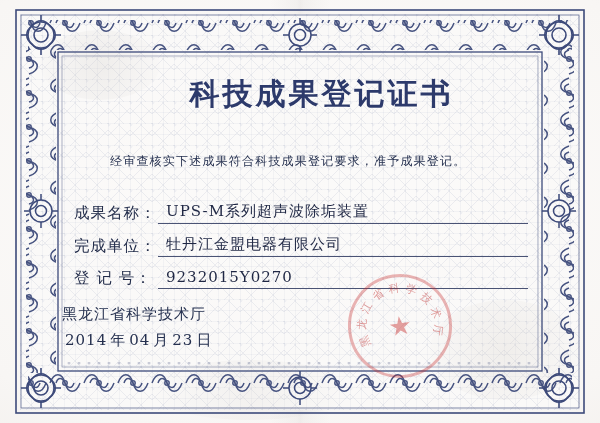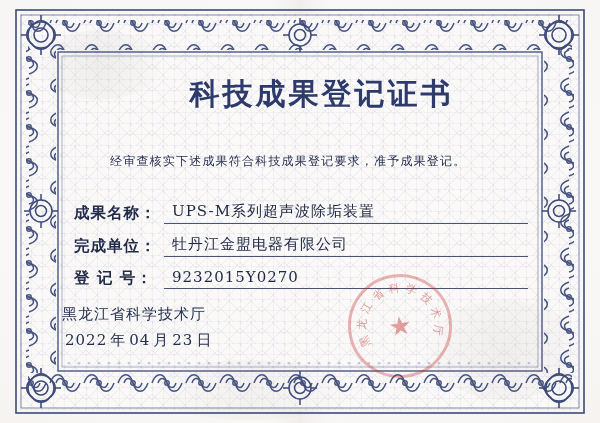--- a/index.html
+++ b/index.html
@@ -120,27 +120,26 @@
   .field-row {
     display: flex;
     align-items: flex-end;
     margin-bottom: 11px;
     font-size: 15.5px;
     color: #25304f;
     letter-spacing: 1px;
   }
   .field-label {
     white-space: nowrap;
-    font-weight: bold;
+    font-weight: normal;
     color: #222c4a;
     min-width: 84px;
   }
   .field-value {
     flex: 1;
-    margin-left: 6px;
     padding: 0 4px 2px 8px;
     border-bottom: 1px solid #4a5374;
     font-size: 15px;
     color: #1f2744;
     white-space: nowrap;
     overflow: hidden;
   }
 
   
   #issuer-block {
@@ -321,21 +320,21 @@
       <div class="field-row">
         <div class="field-label">登 记 号：</div>
         <div class="field-value">9232015Y0270</div>
       </div>
 
     </div>
 
     <div id="issuer-block">
       <div id="issuer-name">黑龙江省科学技术厅</div>
       <div id="issue-date">
-        <span class="num">2022</span><span>年</span><span class="num">04</span><span>月</span><span class="num">23</span><span>日</span>
+        <span class="num">2014</span><span>年</span><span class="num">04</span><span>月</span><span class="num">23</span><span>日</span>
       </div>
     </div>
 
   </div>
 
   <div id="seal">
     <div class="seal-star">★</div>
     <div class="seal-text">
 
     <span style="transform: rotate(-195deg) translate(38px) rotate(90deg) translate(-50%, -50%);">黑</span>

